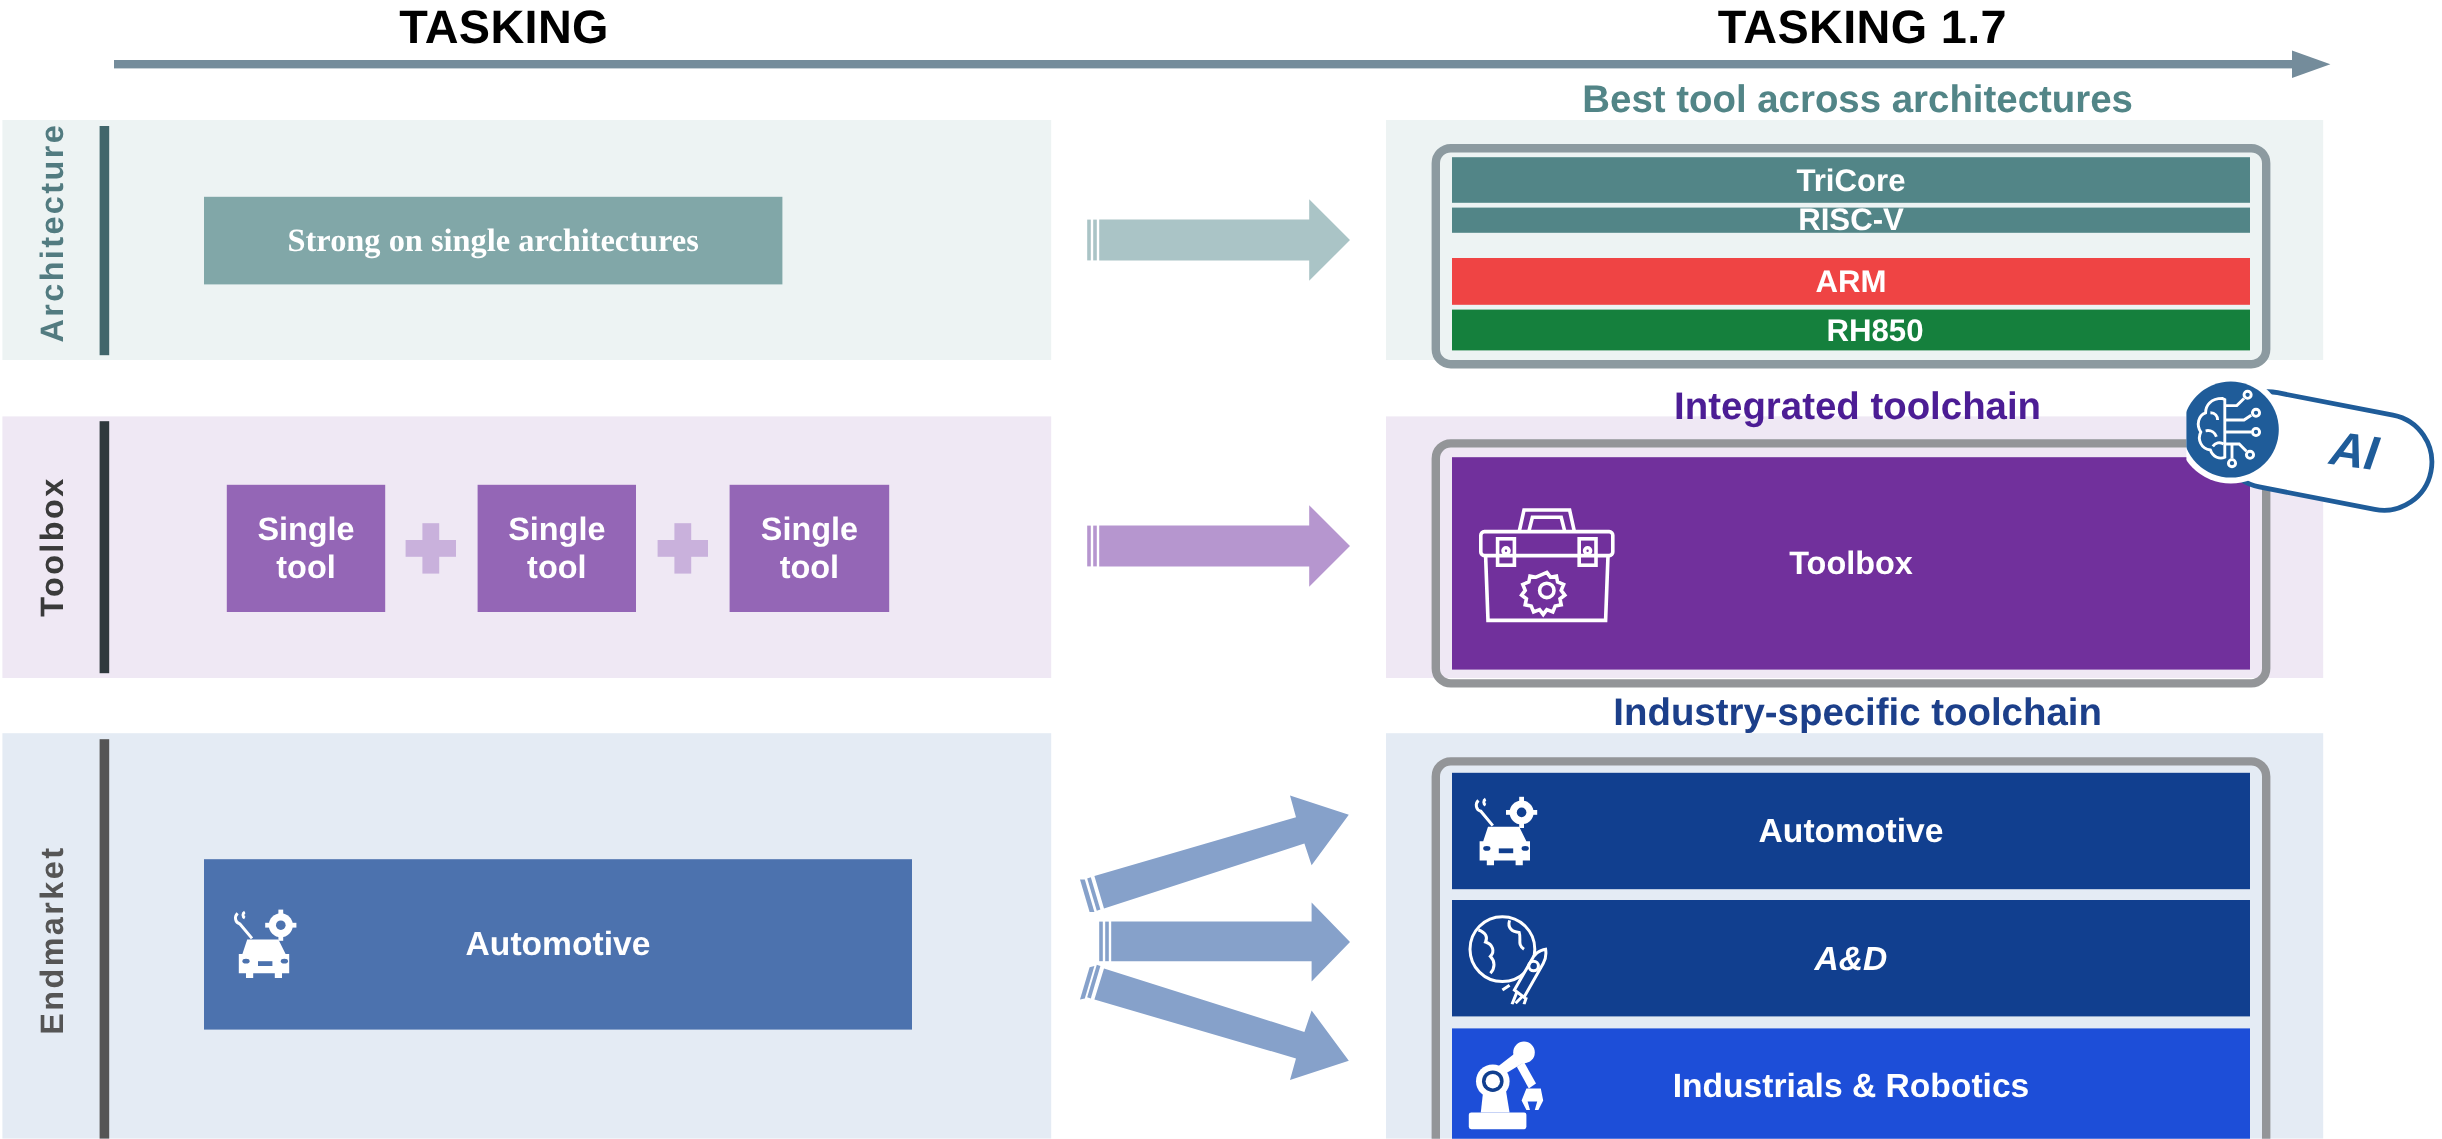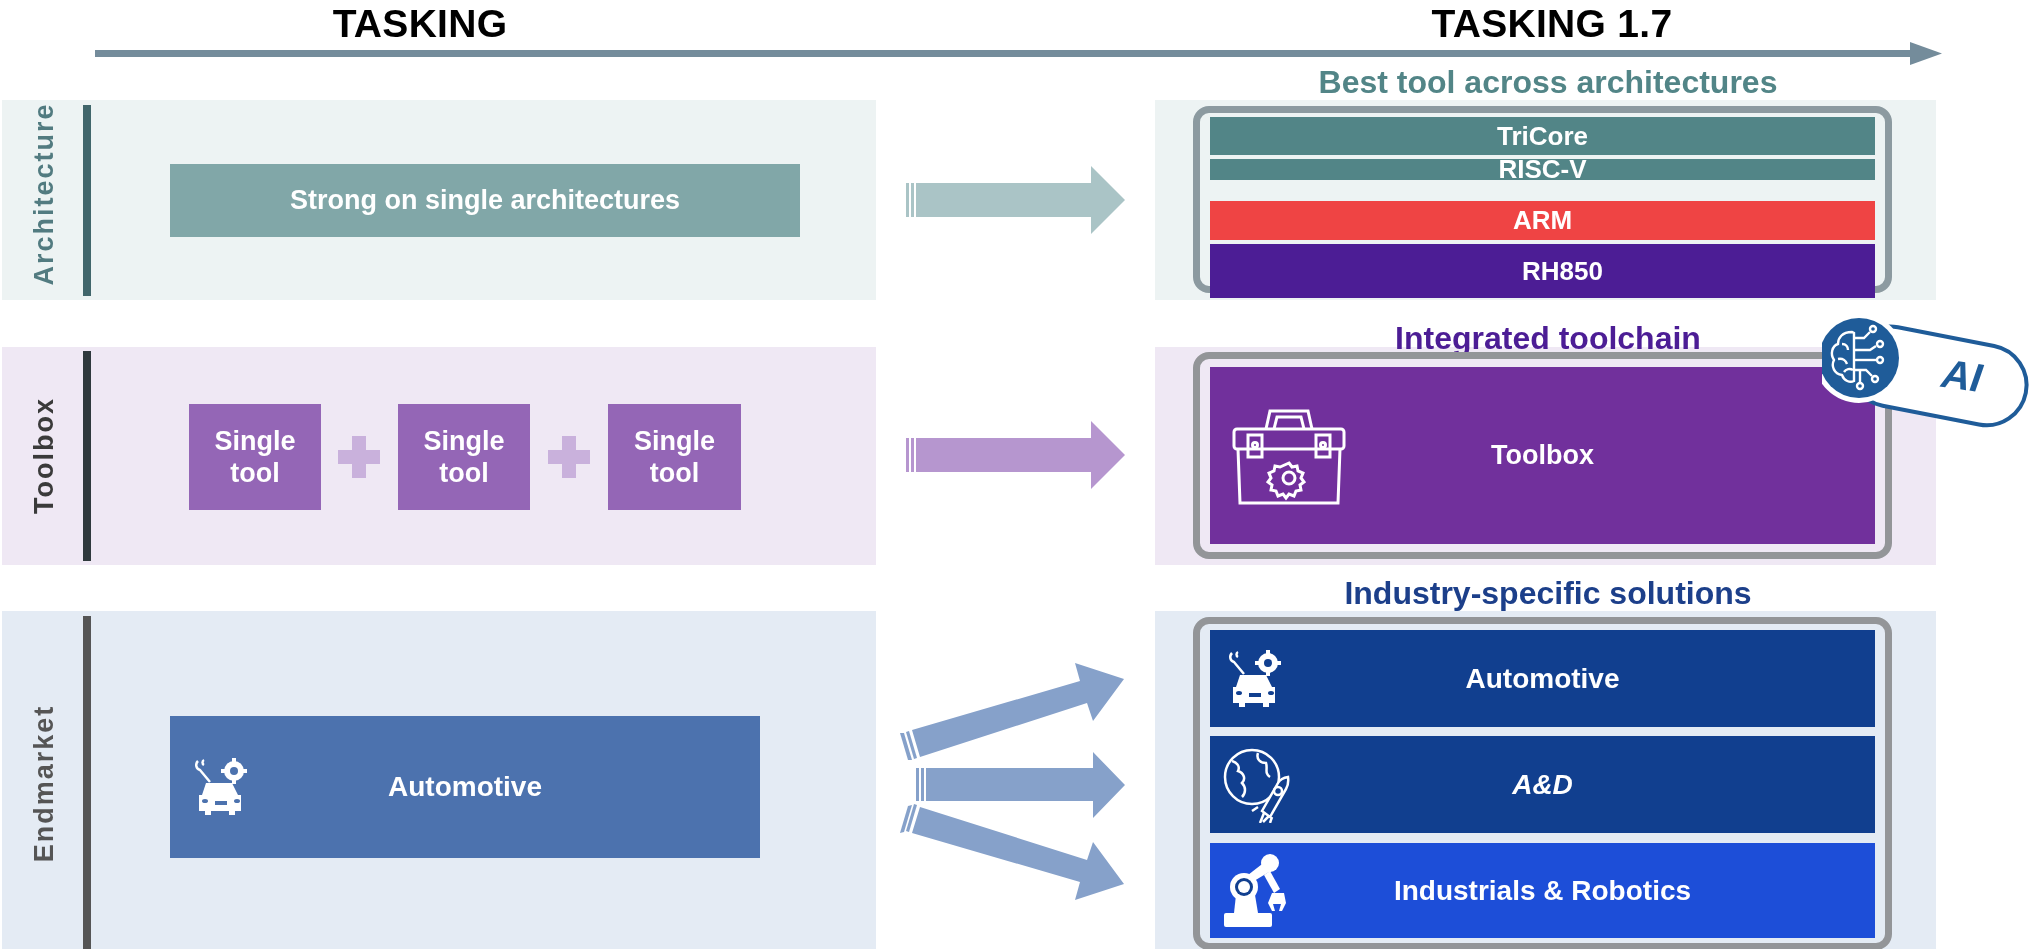--- a/index.html
+++ b/index.html
@@ -7,21 +7,21 @@
          font-family:"Liberation Sans", "DejaVu Sans", sans-serif; }
   .abs { position:absolute; }
   .col-title { position:absolute; top:2px; font-weight:700; font-size:39px; color:#000;
                transform:translateX(-50%); white-space:nowrap; letter-spacing:0.3px; }
   .band { position:absolute; }
   .vbar { position:absolute; width:8px; }
   .vlabel { position:absolute; font-weight:700; font-size:27px; white-space:nowrap;
             transform-origin:center center; letter-spacing:2px; }
   .box { position:absolute; color:#fff; font-weight:700; display:flex; align-items:center;
          justify-content:center; text-align:center; box-sizing:border-box; }
-  .frame { position:absolute; border:7px solid; border-radius:16px; box-sizing:border-box; }
+  .frame { position:absolute; border:7px solid; border-radius:16px; box-sizing:border-box;margin-top:14px; }
   .row { position:absolute; left:0; right:0; color:#fff; font-weight:700; display:flex;
          align-items:center; justify-content:center; box-sizing:border-box; }
   .section-title { position:absolute; font-weight:700; font-size:32px; white-space:nowrap;
                    transform:translateX(-50%); }
   .row-icon { position:absolute; left:12px; top:50%; transform:translateY(-50%); }
   svg { display:block; }
 </style>
 </head>
 <body>
 
@@ -29,21 +29,21 @@
 <div class="col-title" style="left:1552px;">TASKING 1.7</div>
 
 <svg class="abs" style="left:90px;top:38px;" width="1860" height="30">
   <rect x="5" y="12" width="1820" height="7" fill="#748c9b"></rect>
   <polygon points="1820,4 1852,15.5 1820,27" fill="#748c9b"></polygon>
 </svg>
 
 <div class="band" style="left:2px;top:100px;width:874px;height:200px;background:#edf3f3;"></div>
 <div class="vbar" style="left:83px;top:105px;height:191px;background:#41666b;"></div>
 <div class="vlabel" style="left:-42px;top:184px;width:172px;text-align:center;transform:rotate(-90deg);color:#527b80;">Architecture</div>
-<div class="box" style="left:170px;top:164px;width:630px;height:73px;background:#81a7a8;font-size:27px;">
+<div class="box" style="left:170px;top:164px;width:482px;height:73px;background:#81a7a8;font-size:27px;font-family:Liberation Serif, serif;">
   <span>Strong on single architectures</span>
 </div>
 
 <svg class="abs" style="left:900px;top:160px;" width="230" height="80">
   <rect x="6" y="23" width="3" height="34" fill="#aac4c6"></rect>
   <rect x="11" y="23" width="3" height="34" fill="#aac4c6"></rect>
   <polygon points="16,23 191,23 191,6 225,40 191,74 191,57 16,57" fill="#aac4c6"></polygon>
 </svg>
 
 <div class="band" style="left:1155px;top:100px;width:781px;height:200px;background:#edf3f3;"></div>
@@ -51,21 +51,21 @@
 <div class="frame" style="left:1193px;top:106px;width:699px;height:187px;border-color:#8c9aa0;">
   <div class="row" style="top:4px;height:38px;left:10px;right:10px;background:#528587;font-size:26px;">
     <span>TriCore</span>
   </div>
   <div class="row" style="top:46px;height:21px;left:10px;right:10px;background:#528587;font-size:26px;">
     <span>RISC-V</span>
   </div>
   <div class="row" style="top:88px;height:39px;left:10px;right:10px;background:#ef4444;font-size:26px;">
     <span>ARM</span>
   </div>
-  <div class="row" style="top:131px;height:54px;left:10px;right:10px;background:#4c1d95;font-size:26px;padding-left:40px;">
+  <div class="row" style="top:131px;height:34px;left:10px;right:10px;background:#15803d;font-size:26px;padding-left:40px;">
     <span>RH850</span>
   </div>
 </div>
 
 <div class="band" style="left:2px;top:347px;width:874px;height:218px;background:#efe8f4;"></div>
 <div class="vbar" style="left:83px;top:351px;height:210px;background:#2f393d;"></div>
 <div class="vlabel" style="left:-22px;top:440px;width:132px;text-align:center;transform:rotate(-90deg);color:#3a3a3a;">Toolbox</div>
 
 <div class="box" style="left:189px;top:404px;width:132px;height:106px;background:#9466b6;font-size:27px;line-height:32px;flex-direction:column;">
   <span>Single</span>
@@ -183,21 +183,21 @@
     <polygon points="26,113 193,113 193,97 225,130 193,163 193,146 26,146"></polygon>
   </g>
   <g fill="#86a1ca">
     <polygon points="0,178 4,177 12,150 8,151"></polygon>
     <polygon points="6,176 9,177 17,150 14,149"></polygon>
     <polygon points="12,178 20,152 187,205 193,187 224,229 175,245 180,227"></polygon>
   </g>
 </svg>
 
 <div class="band" style="left:1155px;top:611px;width:781px;height:338px;background:#e4ebf4;"></div>
-<div class="section-title" style="left:1548px;top:575px;color:#1c3f8a;">Industry-specific solutions</div>
+<div class="section-title" style="left:1548px;top:575px;color:#1c3f8a;">Industry-specific toolchain</div>
 <div class="frame" style="left:1193px;top:617px;width:699px;height:333px;border-color:#939598;">
   <div class="row" style="top:6px;height:97px;left:10px;right:10px;background:#113f8f;font-size:28px;">
     <span class="row-icon" style="left:16px;">
       <svg width="60" height="60" viewBox="0 0 60 60">
         <g fill="none" stroke="#fff" stroke-width="2.5">
             <path d="M6 4 c-3 3 -2 8 2 9 l10 12"></path>
             <path d="M12 3 c-2 1 -2 4 0 5"></path>
           </g>
         <circle cx="42" cy="14" r="10" fill="#fff"></circle>
           <circle cx="42" cy="14" r="4" fill="#113f8f"></circle>

